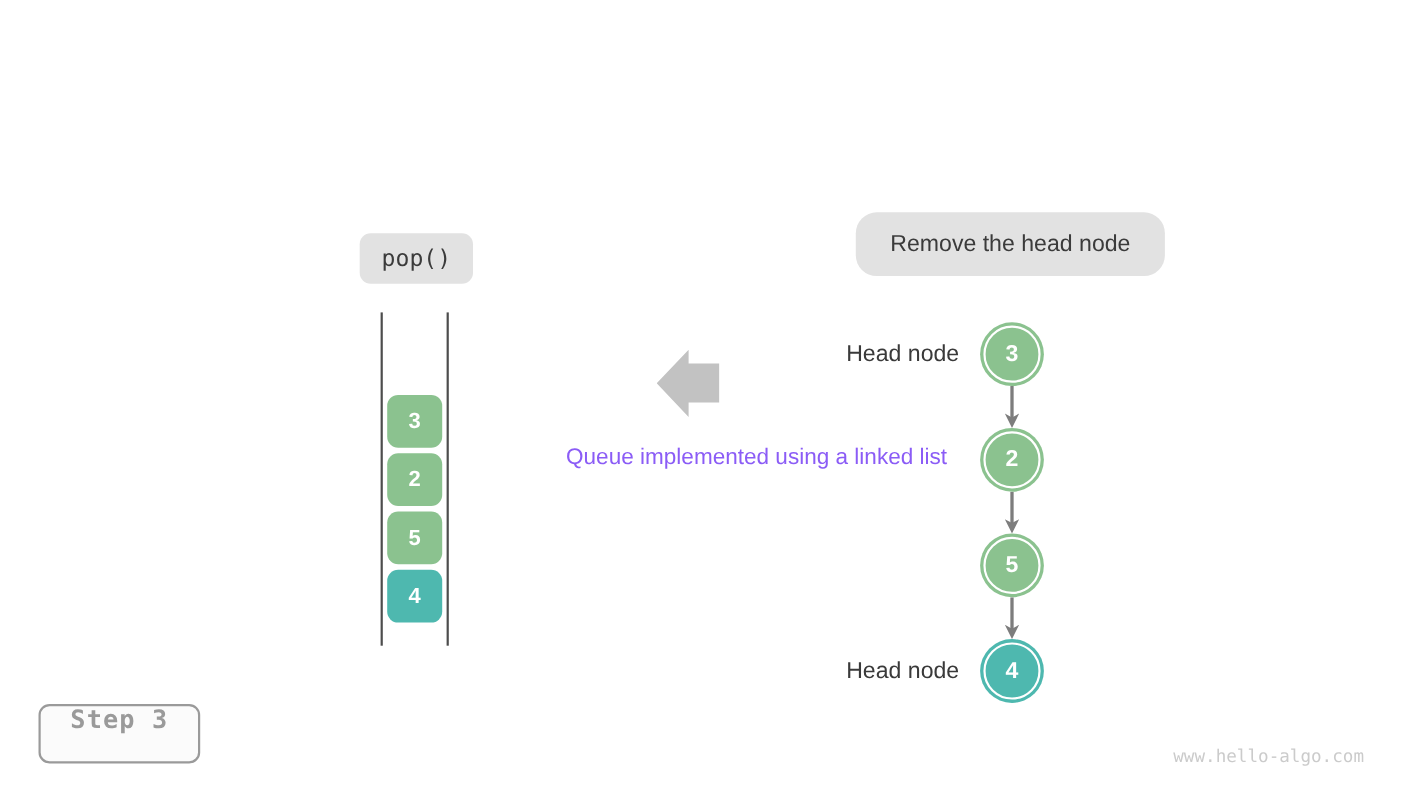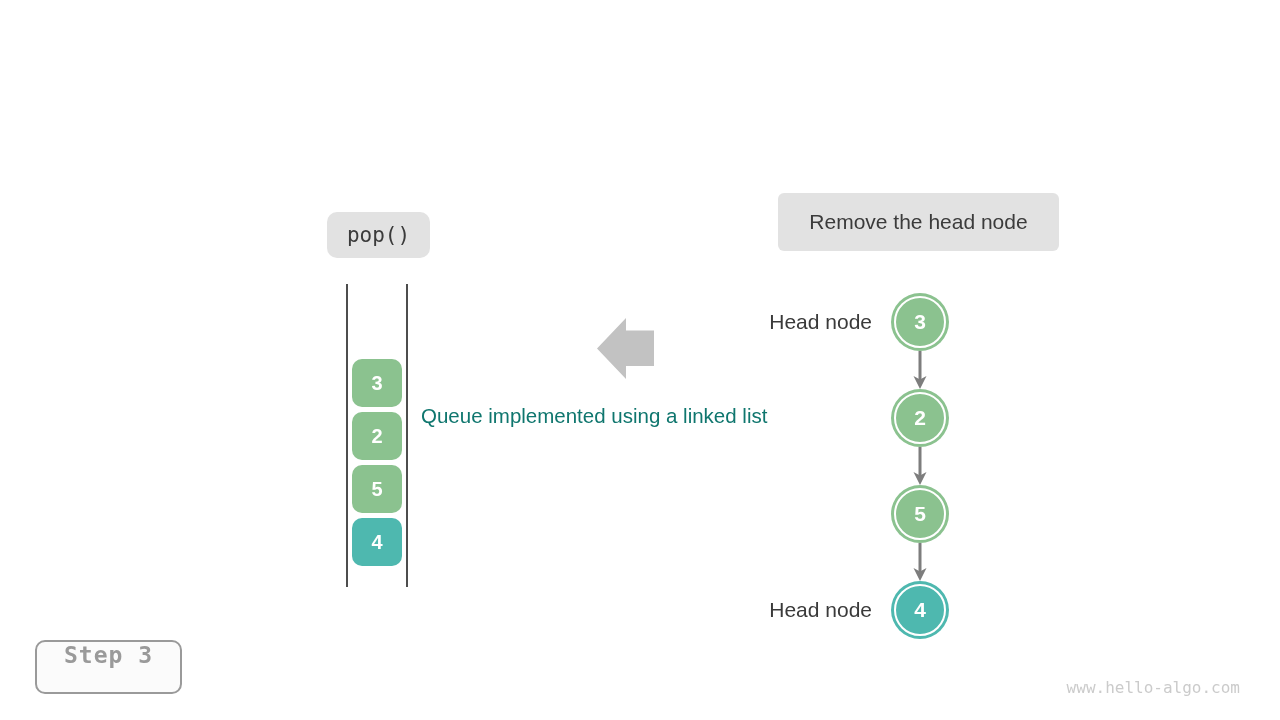--- a/index.html
+++ b/index.html
@@ -22,21 +22,21 @@
   }
   .op-bubble {
     left: 327px; top: 212px; width: 103px; height: 46px;
     border-radius: 10px;
     font-family: "DejaVu Sans Mono", monospace;
     font-size: 21px;
     text-align: right;
   }
   .callout-bubble {
     left: 778px; top: 193px; width: 281px; height: 58px;
-    border-radius: 6px;
+    border-radius: 19px;
     font-size: 21px;
   }
   
   .rail {
     position: absolute;
     top: 284px;
     width: 2px; height: 303px;
     background: #4d4d4d;
   }
   .rail-left  { left: 346px; }
@@ -46,22 +46,22 @@
     left: 352px; width: 50px; height: 48px;
     border-radius: 10px;
     background: var(--c, #8bc28f);
     display: flex; align-items: center; justify-content: center;
     color: #ffffff; font-size: 20px; font-weight: bold;
   }
   
   .caption {
     position: absolute;
     left: 421px; top: 404px; width: 440px;
-    text-align: left;
-    color: #0f766e; font-size: 20.5px;
+    text-align: right;
+    color: #8b5cf6; font-size: 20.5px;
   }
   .big-arrow { position: absolute; left: 597px; top: 318px; }
   
   .node-circle {
     position: absolute;
     left: 894px; width: 48px; height: 48px;
     border-radius: 50%;
     background: var(--c, #8bc28f);
     border: 2px solid #ffffff;
     box-shadow: 0 0 0 3px var(--c, #8bc28f);

